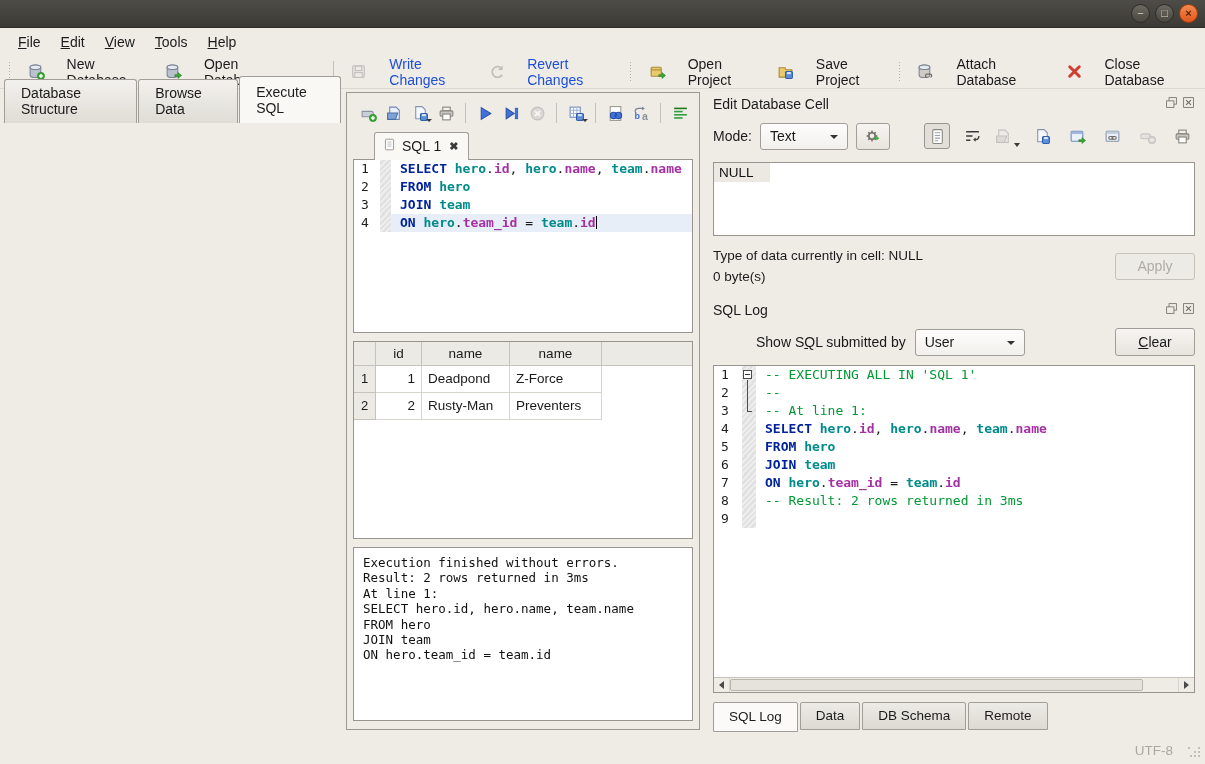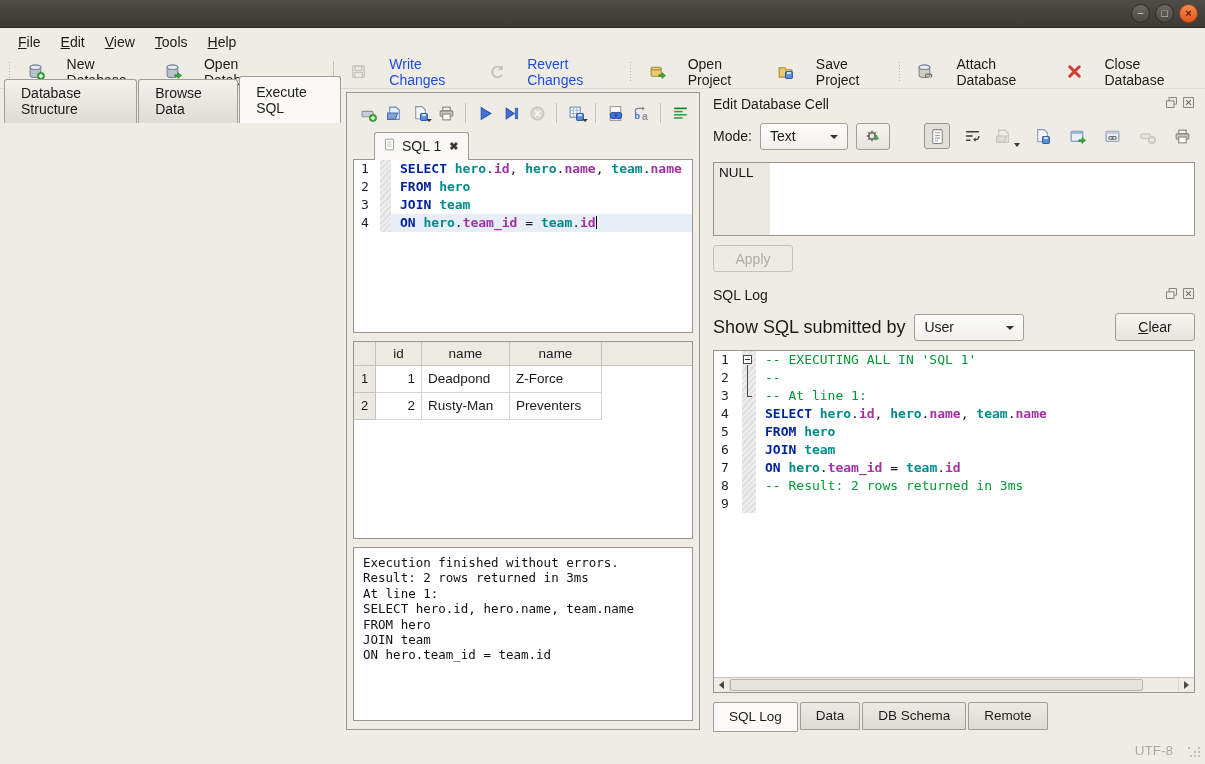--- a/index.html
+++ b/index.html
@@ -130,32 +130,32 @@
   .gear-btn { width:34px; height:27px; border:1px solid #A19E97; border-radius:3px; margin-left:8px;
               background:linear-gradient(#F7F5F1,#E7E4DE); display:flex; align-items:center; justify-content:center; }
   .gear-btn svg { width:16px; height:16px; }
 
   .cell-toolbar { display:flex; gap:9px; margin-left:auto; align-items:center; }
   .cell-btn { width:26px; height:26px; display:flex; align-items:center; justify-content:center; border-radius:3px; position:relative; }
   .cell-btn.active { background:#E2DFD8; border:1px solid #98958F; }
   .cell-btn.disabled svg { opacity:.5; filter:grayscale(.6); }
   .cell-btn svg { width:17px; height:17px; }
 
-  .cell-box { margin-top:12px; height:74px; border:1px solid #98958F; background:#fff; display:flex; }
+  .cell-box { margin-top:12px; height:74px; border:1px solid #98958F; background:#fff; display:flex;flex-direction:column; }
   .cell-gutter { width:56px; flex:none; background:#ECE9E3; font-size:13.5px; padding:2px 5px; color:#111; }
 
   .cellinfo-row { display:flex; margin-top:9px; }
   .cellinfo-text { flex:1; }
   .cellinfo-text div { font-size:13.5px; line-height:21px; color:#1B1B1B; }
   .apply-btn { width:80px; height:27px; border:1px solid #C5C2BB; border-radius:3px; background:#EDEBE6;
                color:#AFACA6; font-size:14px; display:flex; align-items:center; justify-content:center; align-self:center; }
 
   .log-header { margin-top:12px; }
   .filter-row { display:flex; align-items:center; margin-top:6px; height:30px; }
-  .filter-label { font-size:18px; margin-right:9px; }
+  .filter-label { font-size:14px; margin-right:9px;margin-left:43px; }
   .clear-btn { margin-left:auto; width:80px; height:28px; border:1px solid #A19E97; border-radius:3px;
                background:linear-gradient(#F7F5F1,#E7E4DE); font-size:14px; color:#1A1A1A;
                display:flex; align-items:center; justify-content:center; }
 
   .log-frame { border:1px solid #98958F; background:#fff; margin-top:8px; flex:1; display:flex; flex-direction:column; overflow:hidden; }
   .log-lines { flex:1; }
   .log-lines .num { width:28px; }
 
   .hscroll { height:15px; border-top:1px solid #C6C3BD; background:#EFECE6; display:flex; align-items:stretch; flex:none; }
   .hs-arrow { width:16px; flex:none; display:flex; align-items:center; justify-content:center; background:#EFECE6; }
@@ -570,20 +570,24 @@
           </div>
         </div>
     </div>
 
     <div class="cell-box">
       <div class="cell-gutter">NULL</div>
       <div style="flex:1;background:#fff;"></div>
     </div>
 
     <div class="cellinfo-row">
+      <div class="cellinfo-text">
+        <div>Type of data currently in cell: NULL</div>
+        <div>0 byte(s)</div>
+      </div>
       <div class="apply-btn">Apply</div>
     </div>
 
     <div class="dock-header log-header">
       <span class="dock-title">SQL Log</span>
       <span class="dock-icons">
         <span><svg viewBox="0 0 16 16">
               <rect x="5" y="2" width="9" height="8" fill="none" stroke="#6E6B65"></rect>
               <rect x="2" y="6" width="9" height="8" fill="#EFECE6" stroke="#6E6B65"></rect>
             </svg></span>

